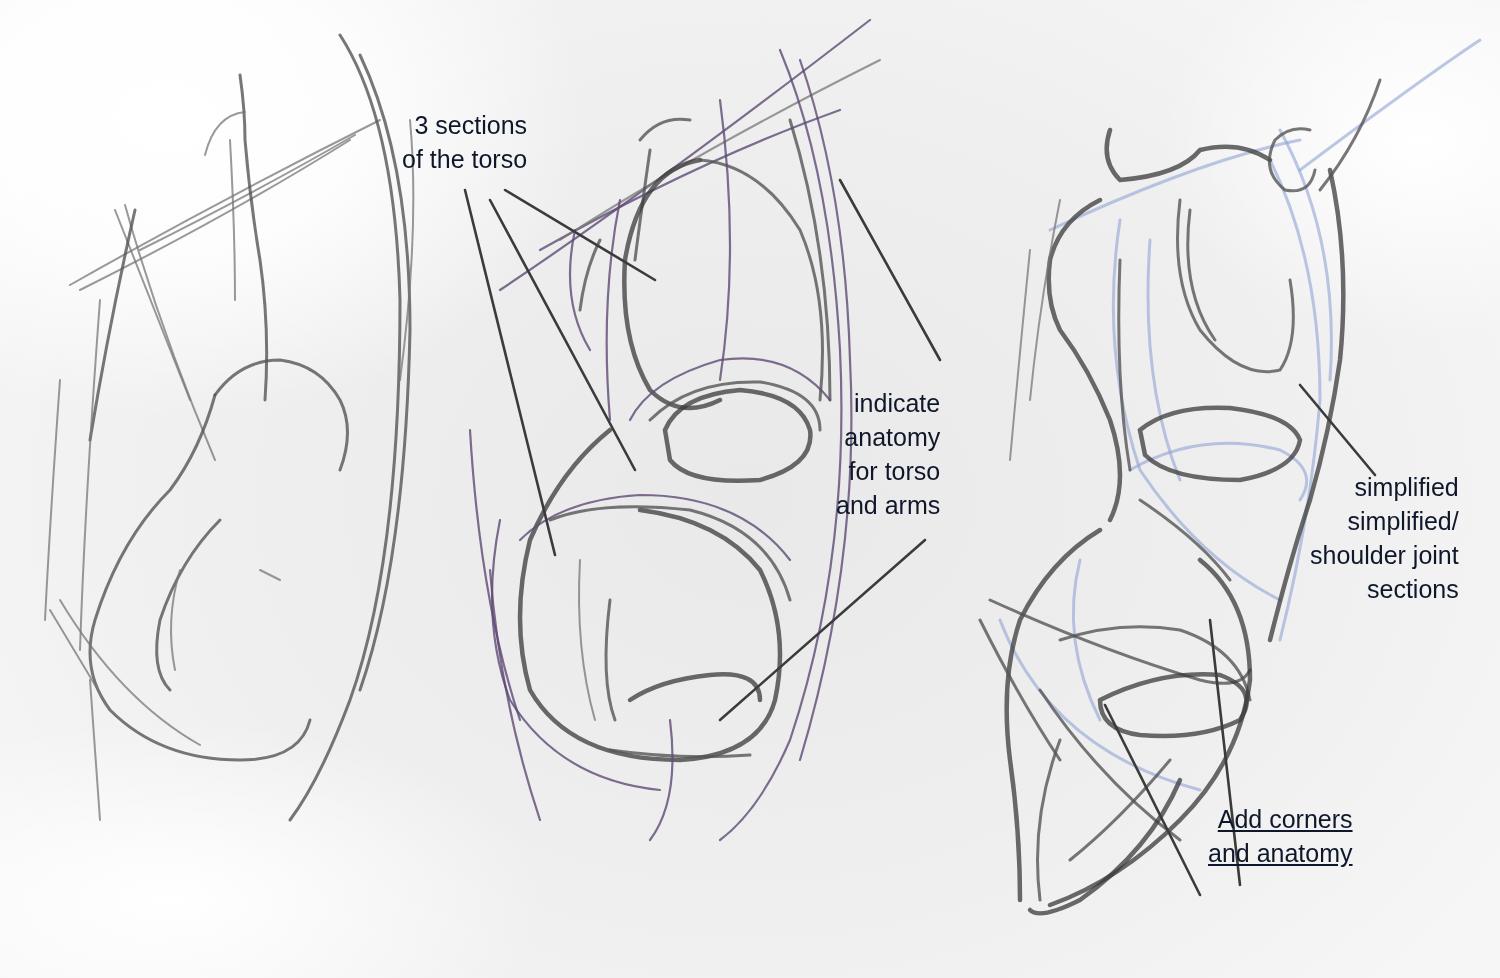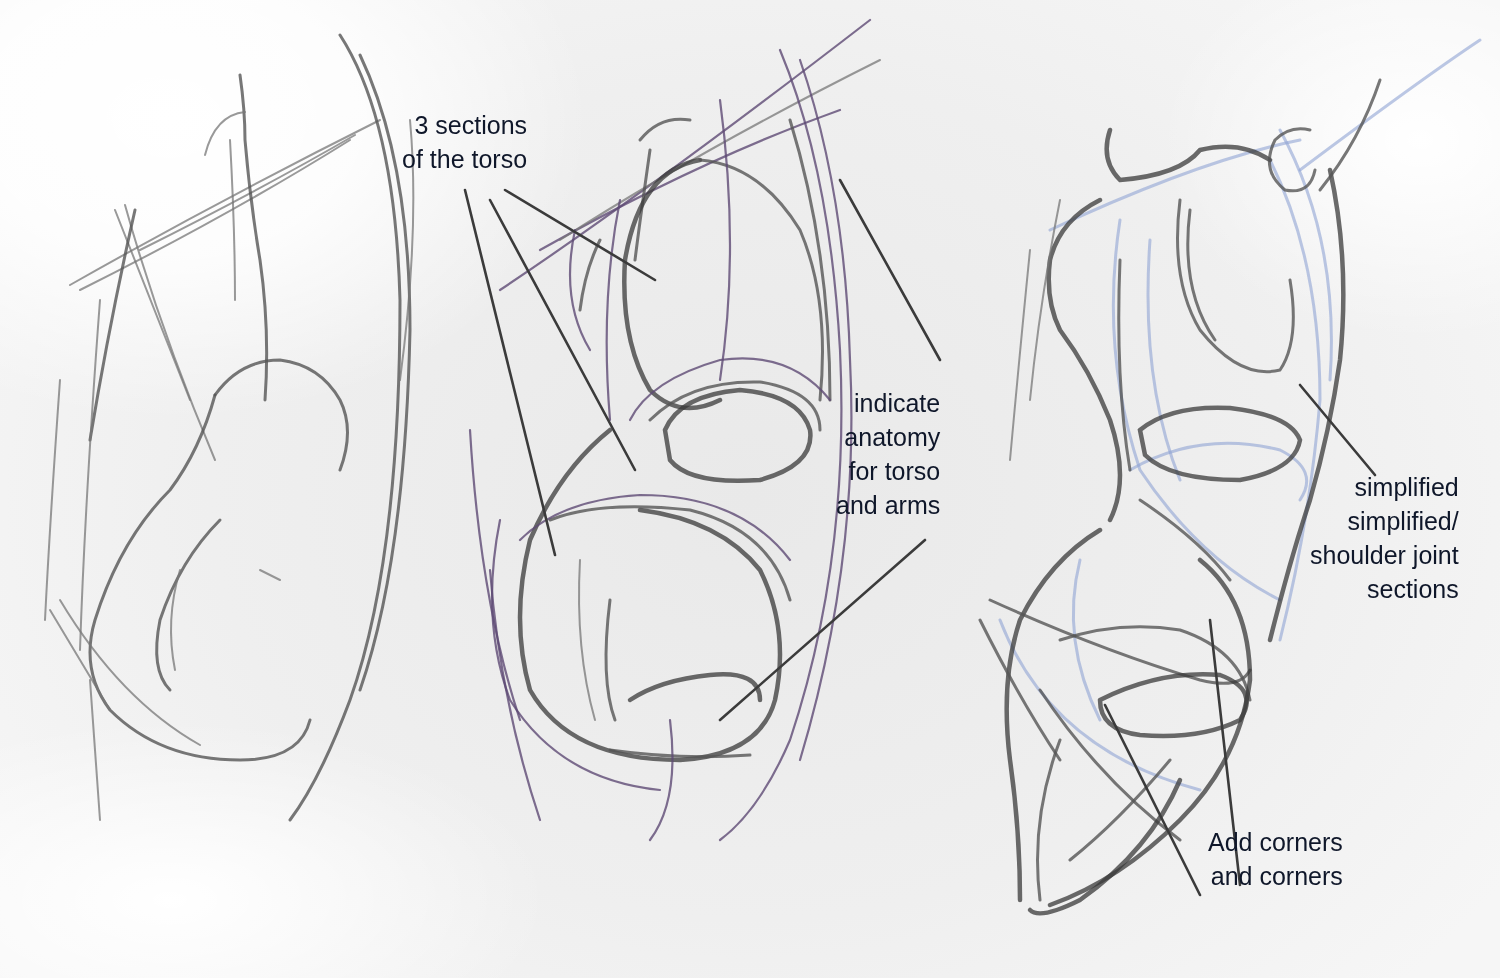--- a/index.html
+++ b/index.html
@@ -150,16 +150,16 @@
   <span>and arms</span>
 </div>
 
 <div class="annot" style="left:1310px; top:470px;">
   <span>simplified</span>
   <span>simplified/</span>
   <span>shoulder joint</span>
   <span>sections</span>
 </div>
 
-<div class="annot" style="left:1208px; top:825px;">
+<div class="annot" style="left:1208px; top:802px;text-decoration:underline;">
   <span>Add corners</span>
-  <span>and corners</span>
+  <span>and anatomy</span>
 </div>
 
 </body></html>

